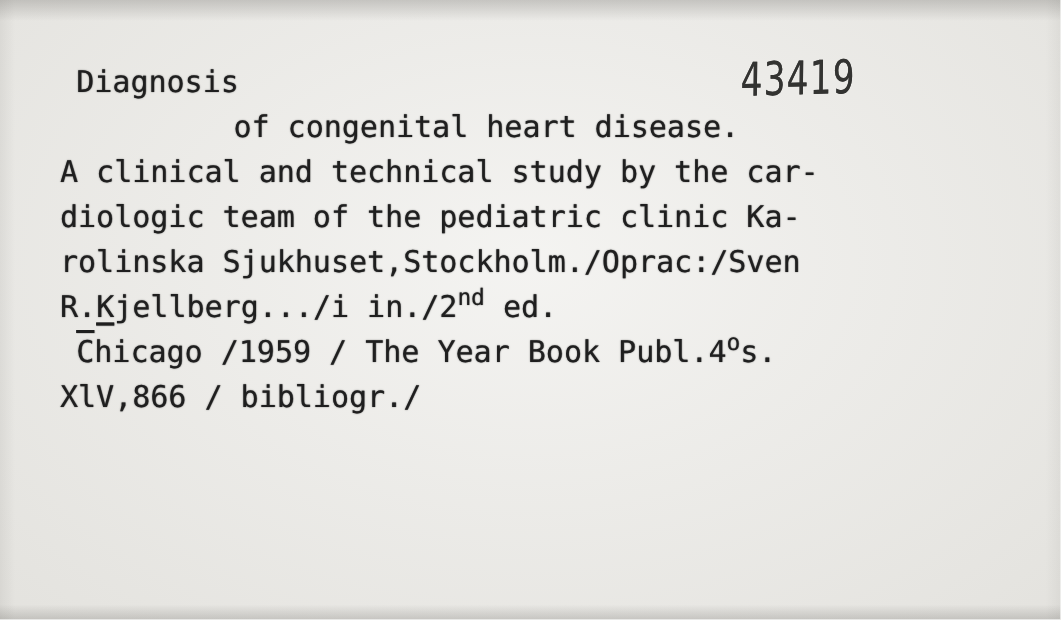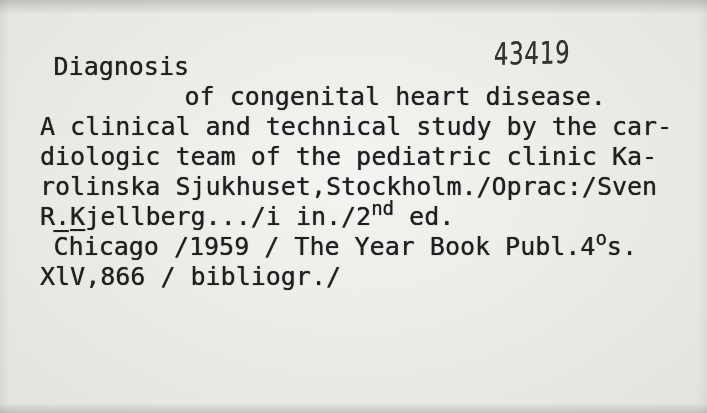--- a/index.html
+++ b/index.html
@@ -18,23 +18,23 @@
       linear-gradient(180deg, rgba(110,108,104,0.30) 0px, rgba(110,108,104,0.0) 14px),
       linear-gradient(0deg, rgba(110,108,104,0.28) 0px, rgba(110,108,104,0.0) 10px),
       linear-gradient(90deg, rgba(110,108,104,0.10) 0px, rgba(110,108,104,0.0) 10px),
       linear-gradient(270deg, rgba(110,108,104,0.08) 0px, rgba(110,108,104,0.0) 10px),
       radial-gradient(ellipse at 50% 42%, rgba(255,255,255,0.45) 0%, rgba(160,158,152,0.10) 100%);
     font-family: "DejaVu Sans Mono", "Liberation Mono", monospace;
   }
   .typewritten {
     position: absolute;
     left: 40px;
-    top: 52px;
+    top: 39px;
     width: 660px;
-    font-size: 25px;
+    font-size: 20px;
     line-height: 30px;
     color: #1f1f1f;
     text-shadow: 0 0 1px rgba(28,28,28,0.65), 0.3px 0.3px 0 rgba(28,28,28,0.35);
     white-space: pre;
   }
   .tw-line { height: 30px; }
   .seg-sup {
     font-size: 0.76em;
     position: relative;
     top: -0.55em;

